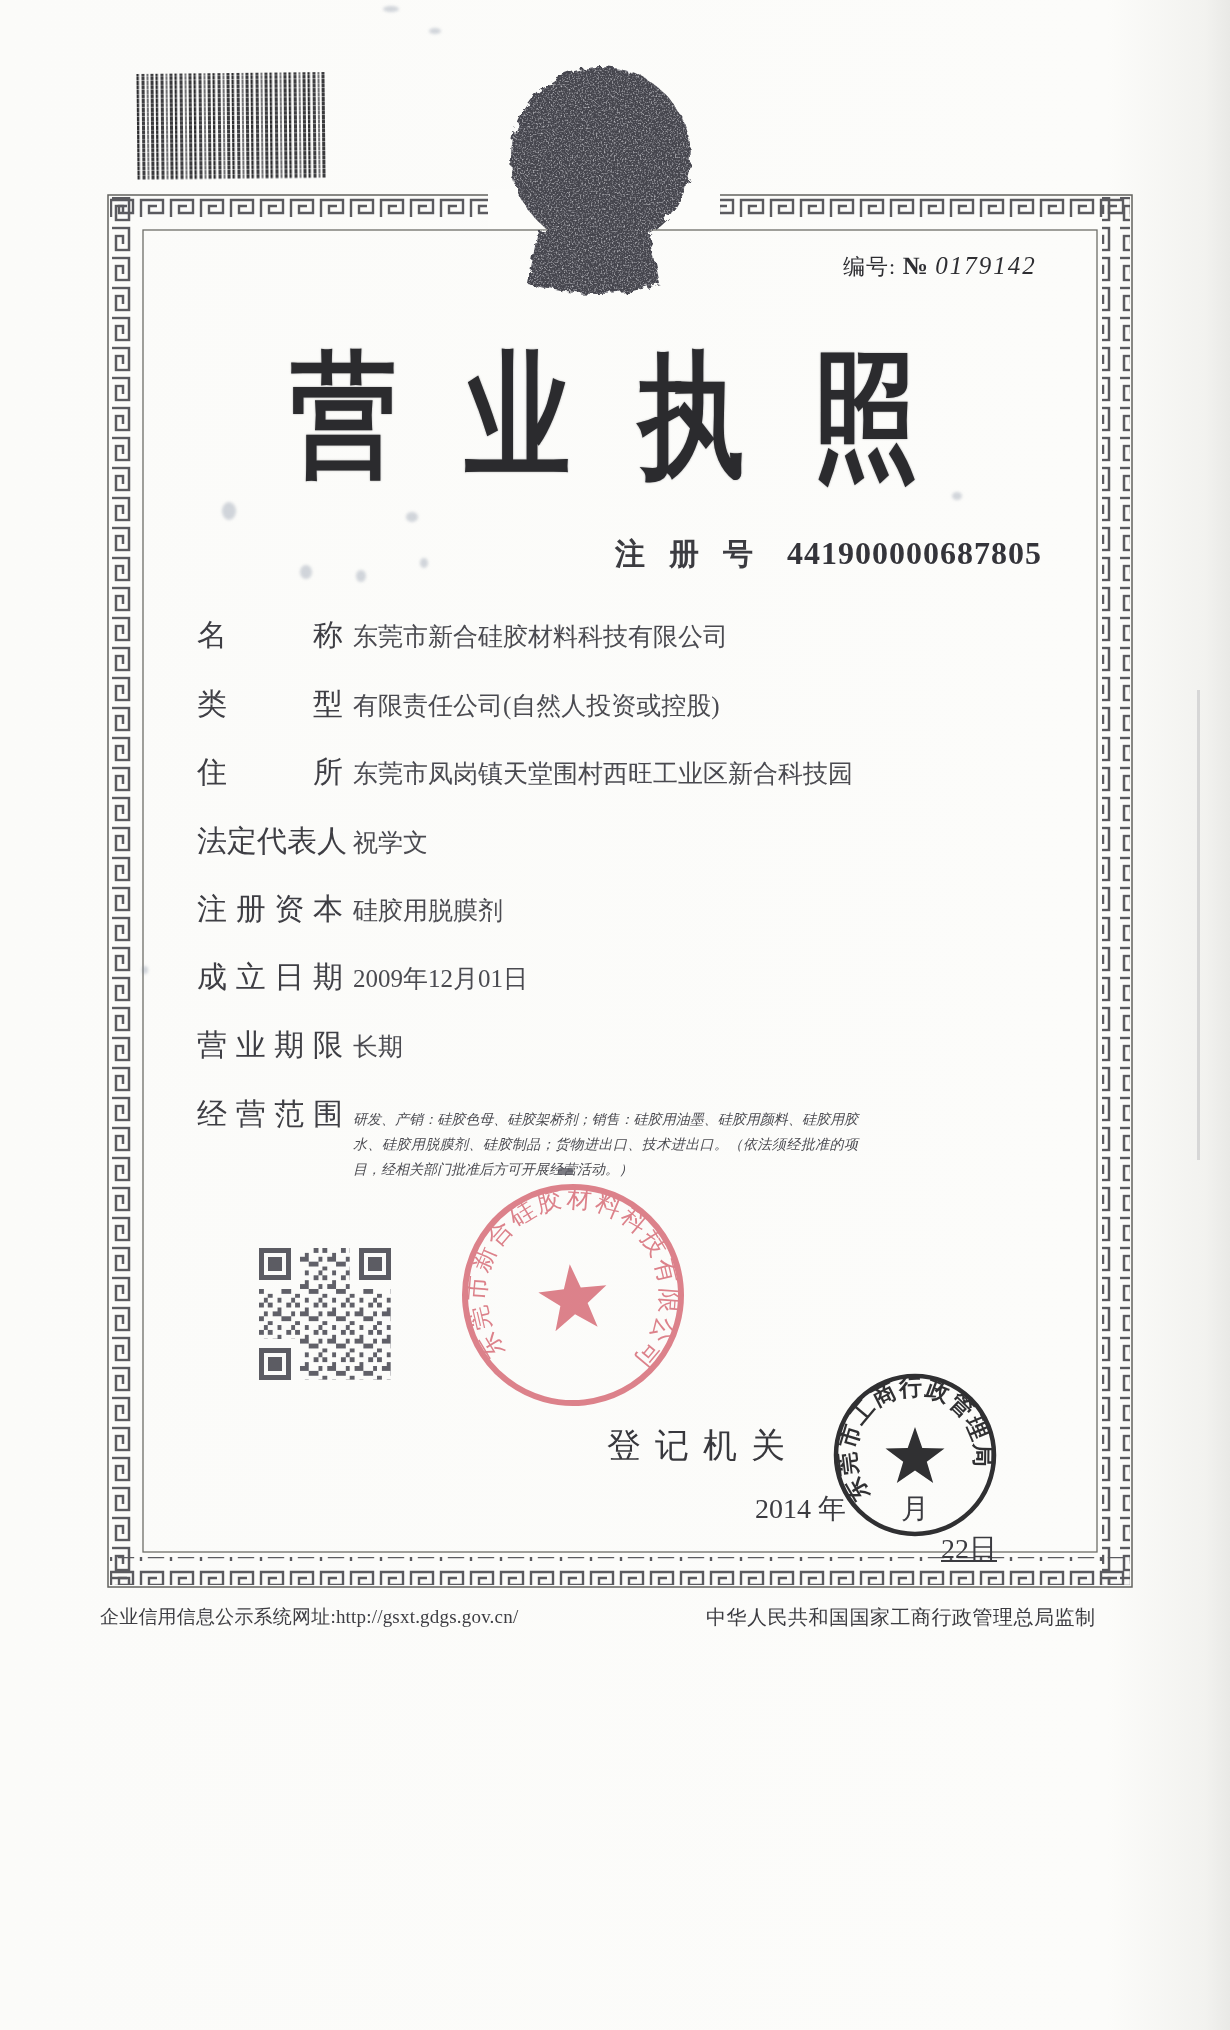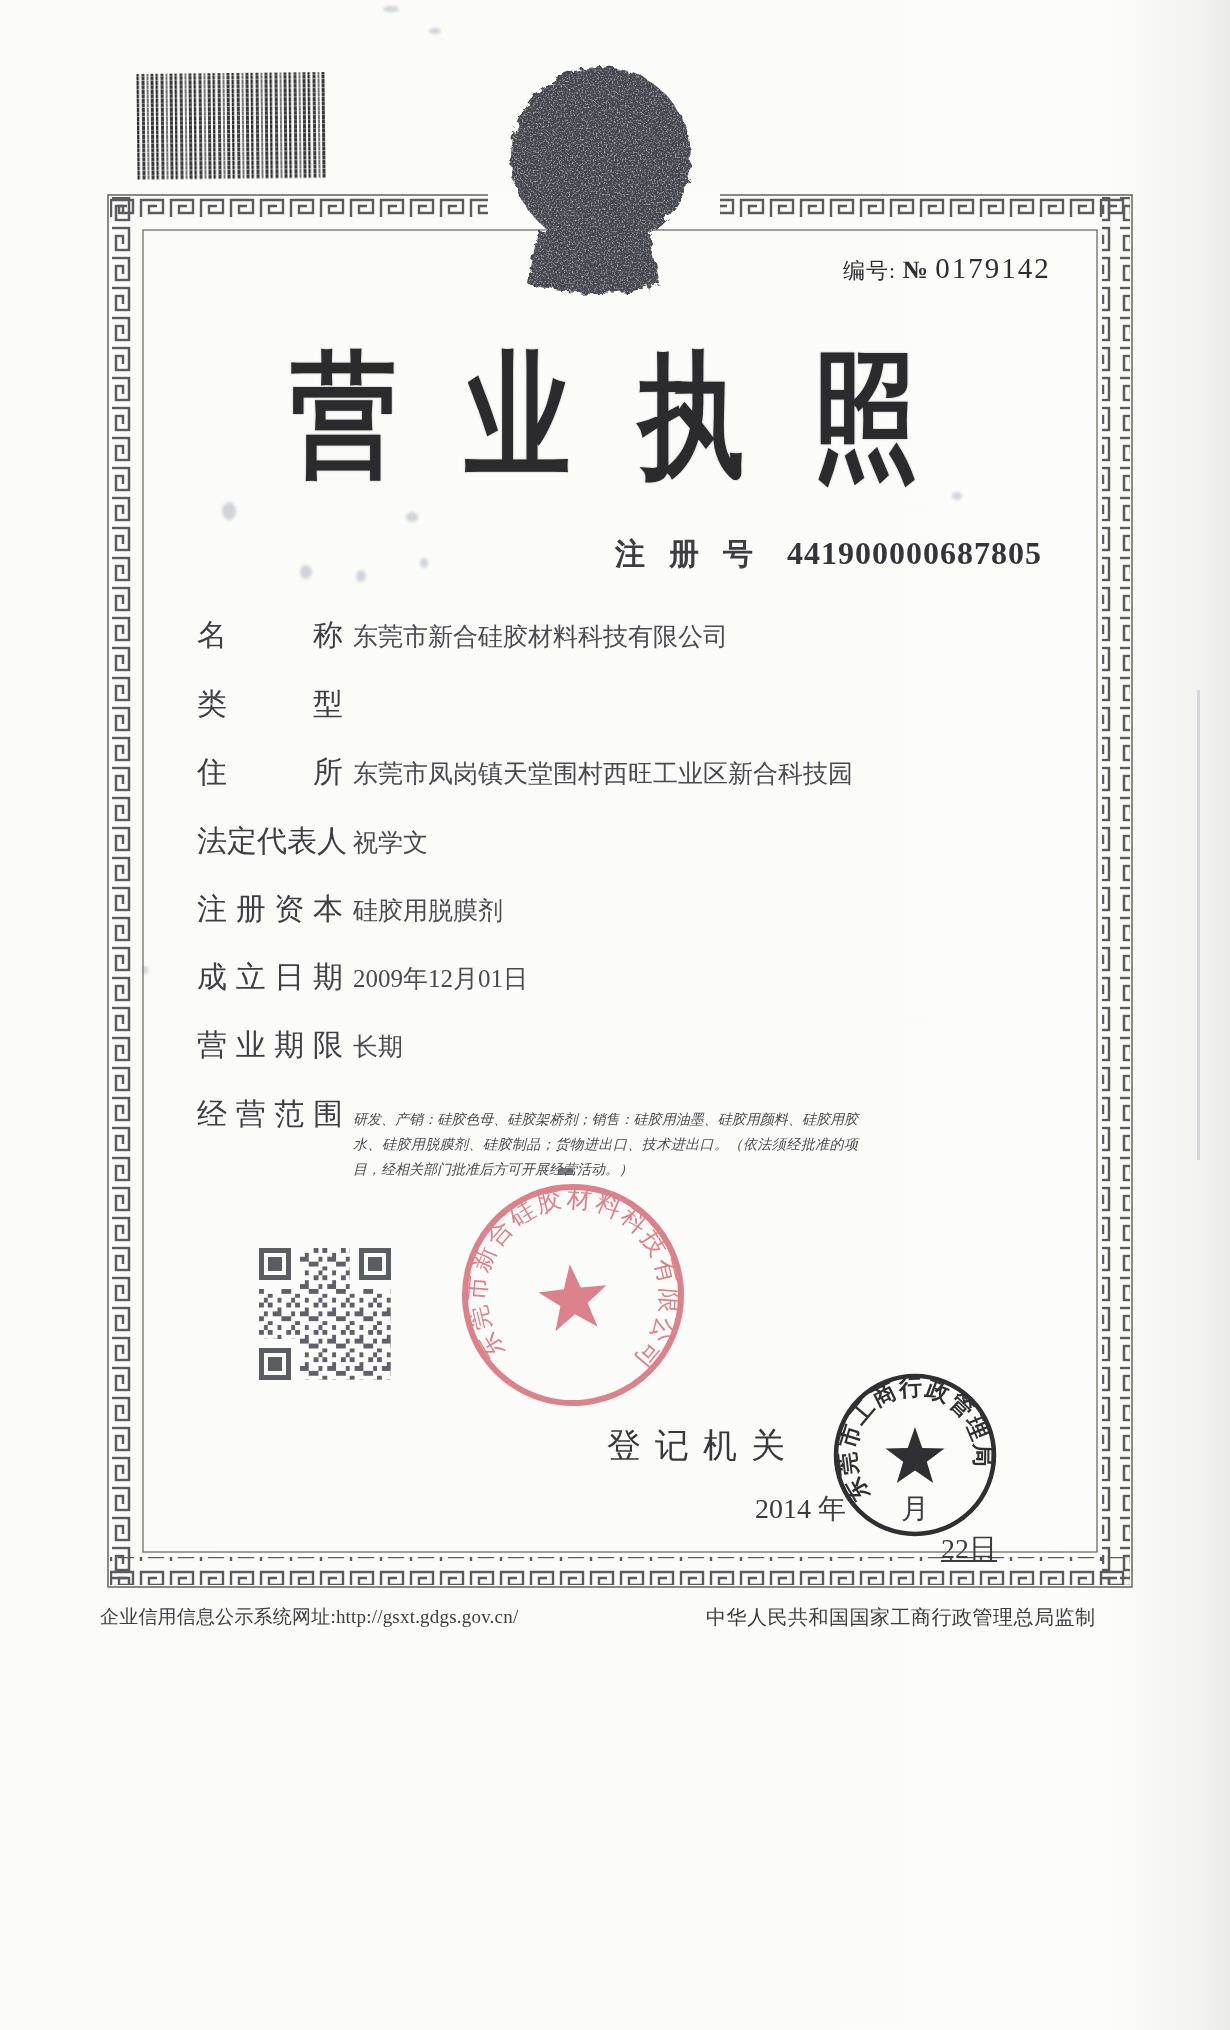--- a/index.html
+++ b/index.html
@@ -19,21 +19,21 @@
         rgba(22,22,25,.9) 0 2px, rgba(100,100,105,.45) 2px 3px, rgba(255,255,255,0) 3px 5px,
         rgba(30,30,34,.85) 5px 8px, rgba(255,255,255,0) 8px 10px,
         rgba(55,55,60,.7) 10px 12px, rgba(255,255,255,0) 12px 14px,
         rgba(25,25,28,.85) 14px 17px, rgba(255,255,255,0) 17px 19px);
     filter:blur(.45px); transform:rotate(-.6deg);
   }
 
   
   .serial{left:843px; top:252px; font-size:22px; letter-spacing:1px; color:#2e2e32; white-space:nowrap;}
   .serial .nosign{font-weight:bold; font-size:25px;}
-  .serial .num{font-size:29px; letter-spacing:2px;}
+  .serial .num{font-size:25px; letter-spacing:2px;font-style:italic;}
 
   
   .title{
     left:291px; top:348px; font-family:"DejaVu Sans", sans-serif;
     font-size:135px; font-weight:900; line-height:1; letter-spacing:88px;
     color:#2b2b2e; white-space:nowrap;
     transform:scaleX(.78); transform-origin:left top;
     text-shadow:0 0 2px rgba(70,70,75,.55);
   }
 
@@ -140,20 +140,21 @@
         <span>名</span>
         <span>称</span>
       </div>
     <div class="f-value">东莞市新合硅胶材料科技有限公司</div>
   </div>
   <div class="row" style="top:684px">
     <div class="f-label">
         <span>类</span>
         <span>型</span>
       </div>
+    <div class="f-value">有限责任公司(自然人投资或控股)</div>
   </div>
   <div class="row" style="top:752px">
     <div class="f-label">
         <span>住</span>
         <span>所</span>
       </div>
     <div class="f-value">东莞市凤岗镇天堂围村西旺工业区新合科技园</div>
   </div>
   <div class="row" style="top:821px">
     <div class="f-label">

